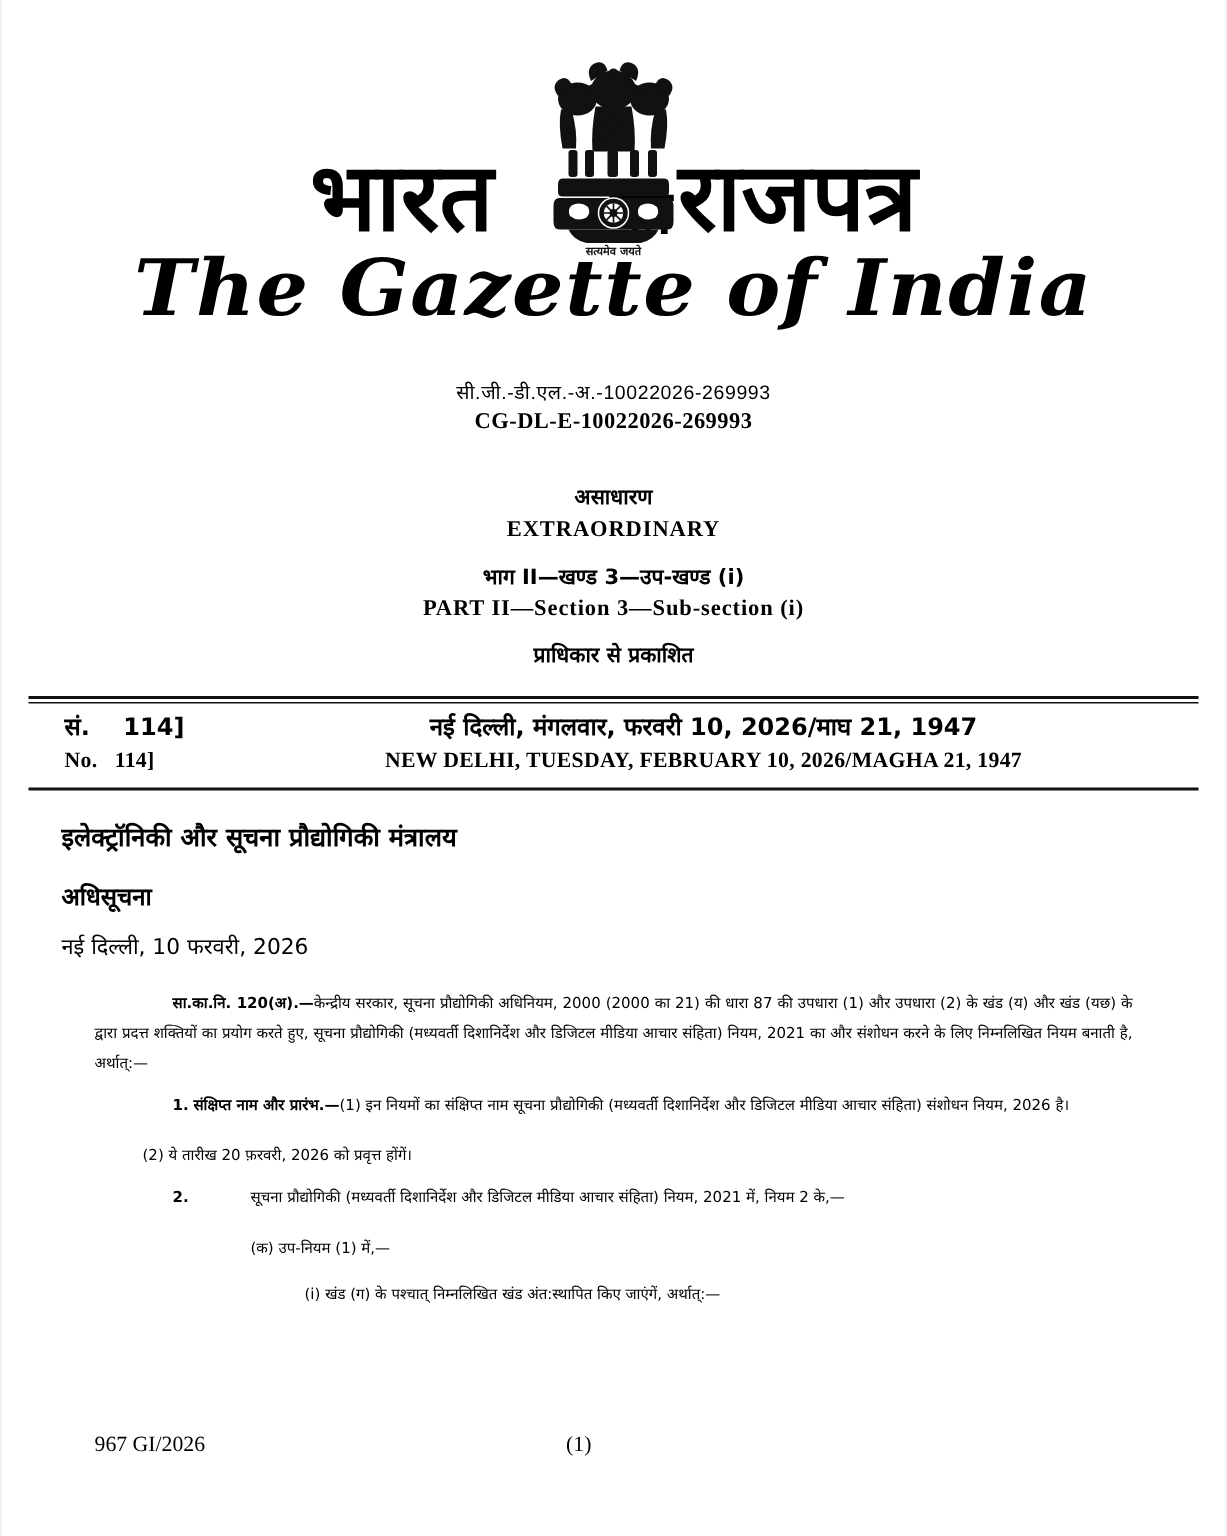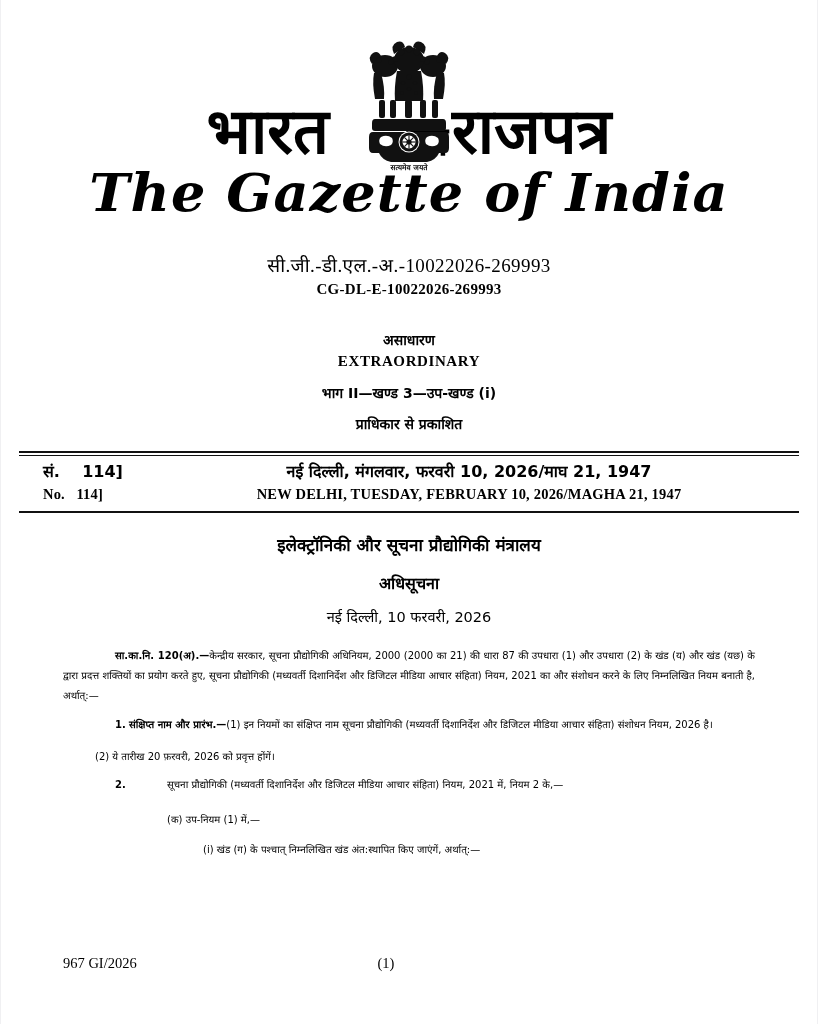--- a/index.html
+++ b/index.html
@@ -78,22 +78,22 @@
     white-space: nowrap;
     transform: scaleX(1.04);
   }
 
   
   .reg-block {
     text-align: center;
     margin-top: 34px;
   }
   .reg-hindi {
-    font-family: Liberation Serif, serif;
-    font-size: 19px;
+    font-family: Liberation Sans, sans-serif;
+    font-size: 13px;
     letter-spacing: 0.4px;
     line-height: 1.35;
   }
   .reg-english {
     font-family: "Liberation Serif", serif;
     font-weight: bold;
     font-size: 15px;
     letter-spacing: 0.3px;
     line-height: 1.35;
   }
@@ -169,22 +169,22 @@
   .row-en .issue-no,
   .row-en .issue-main {
     font-family: "Liberation Serif", serif;
     font-weight: bold;
     font-size: 14.5px;
     letter-spacing: 0.2px;
   }
 
   
   .ministry {
-    text-align: center;
     margin-top: 20px;
+    padding-left: 40px;
   }
   .ministry-title {
     font-family: "DejaVu Sans", "Liberation Sans", sans-serif;
     font-weight: bold;
     font-size: 17px;
     line-height: 1.5;
   }
   .ministry-sub {
     font-family: "DejaVu Sans", "Liberation Sans", sans-serif;
     font-weight: bold;
@@ -328,20 +328,21 @@
     <div class="reg-faint"></div>
   </div>
 
   <div class="classification">
     <div class="cls-group">
       <div class="cls-hi">असाधारण</div>
       <div class="cls-en">EXTRAORDINARY</div>
     </div>
     <div class="cls-group">
       <div class="cls-hi">भाग II—खण्ड 3—उप-खण्ड (i)</div>
+      <div class="cls-en">PART II—Section 3—Sub-section (i)</div>
     </div>
     <div class="cls-group">
       <div class="cls-hi">प्राधिकार से प्रकाशित</div>
     </div>
   </div>
 
   <div class="issue-band">
     <div class="issue-inner">
       <div class="issue-row row-hi">
         <div class="issue-no">

